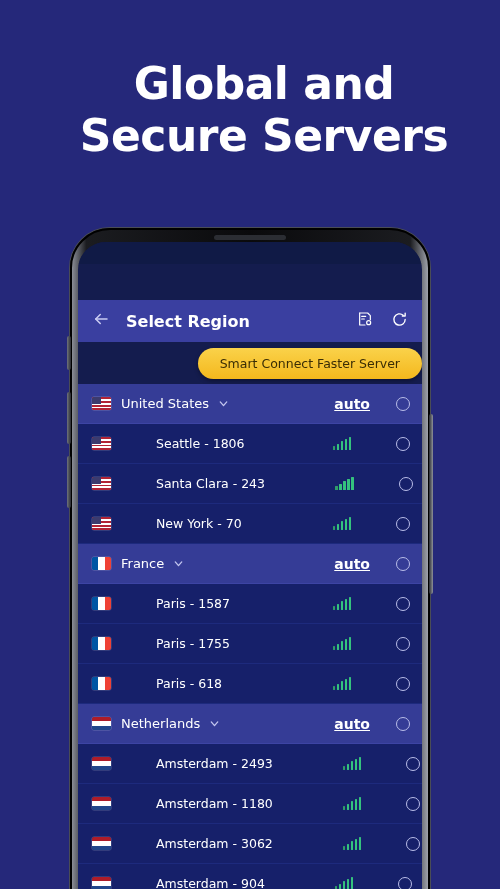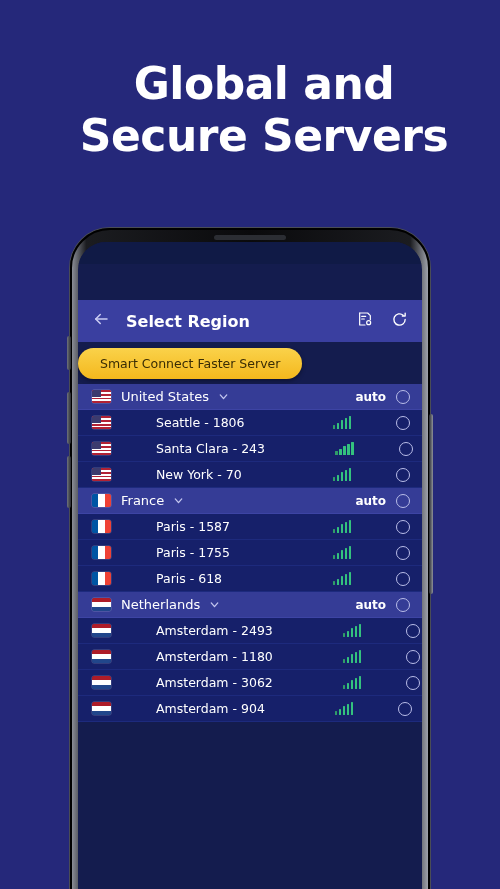--- a/index.html
+++ b/index.html
@@ -138,41 +138,41 @@
     align-items: center;
     justify-content: center;
   }
 
   
   .smart-wrap {
     background: #141c4e;
     height: 42px;
     display: flex;
     align-items: center;
-    justify-content: flex-start;
+    justify-content: flex-end;
   }
   .smart-btn {
     background: linear-gradient(180deg,#fad24a 0%, #f4b81d 100%);
     color: #3a2d05;
     font-size: 12.5px;
     font-weight: 500;
     padding: 8px 22px;
     border-radius: 20px;
     border: none;
     box-shadow: 0 2px 4px rgba(0,0,0,.35);
     white-space: nowrap;
     font-family: "DejaVu Sans", sans-serif;
   }
 
   
   .list {
     background: #16206a;
   }
   .row {
-    height: 26px;
+    height: 40px;
     display: flex;
     align-items: center;
     padding: 0 12px 0 14px;
     box-sizing: border-box;
     position: relative;
   }
   .row.server {
     background: #16206a;
     border-bottom: 1px solid #1d2a7d;
     gap: 35px;
@@ -215,24 +215,25 @@
   .row.country .label { font-size: 13px; }
   .chev {
     margin-left: 8px;
     flex: 0 0 auto;
     display: flex;
     align-items: center;
   }
   .spacer { flex: 1 1 auto; }
   .auto {
     color: #ffffff;
-    font-size: 12px;
+    font-size: 14px;
     font-weight: bold;
-    margin-right: 10px;
+    margin-right: 26px;
     font-family: "DejaVu Sans", sans-serif;
+    text-decoration: underline;
   }
   .bars {
     display: flex;
     align-items: flex-end;
     gap: 1.5px;
     height: 13px;
     margin-right: 10px;
   }
   .bars i {
     display: block;

